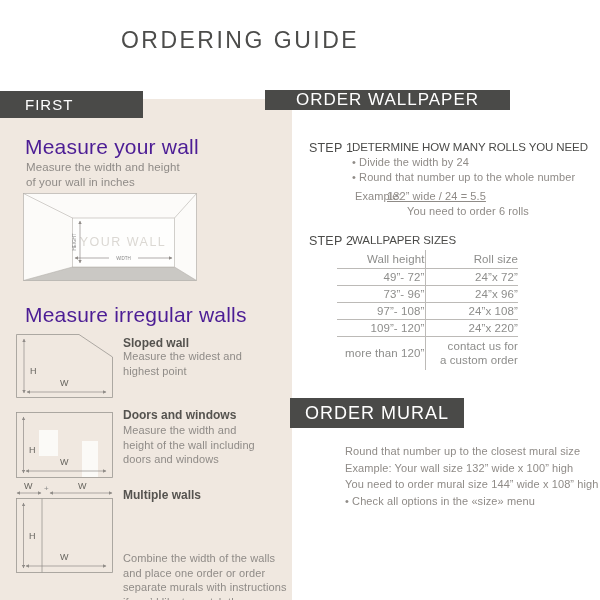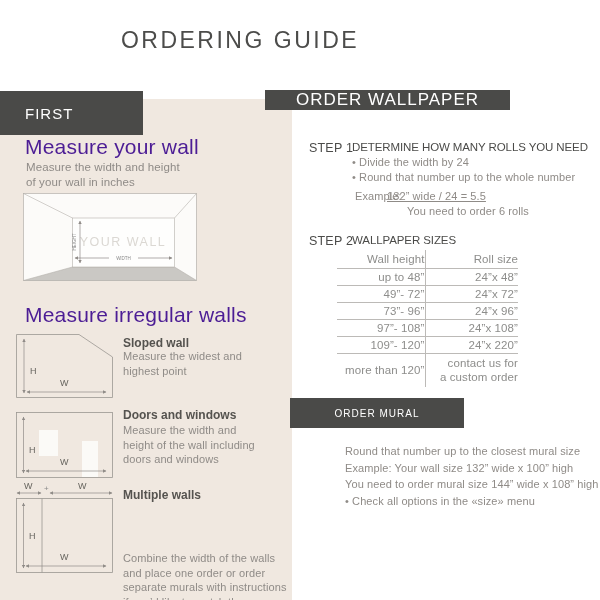--- a/index.html
+++ b/index.html
@@ -5,23 +5,23 @@
   * { margin:0; padding:0; box-sizing:border-box; }
   html,body { width:600px; height:600px; }
   body { font-family:"Liberation Sans", sans-serif; background:#ffffff; position:relative; overflow:hidden; }
   .abs { position:absolute; }
 
   .page-title { top:27px; left:0; width:480px; text-align:center; font-size:23px; letter-spacing:2.5px; color:#4c4c4a; }
 
   .beige-panel { left:0; top:99px; width:292px; height:501px; background:#f0e8e0; }
 
   .bar { background:#4a4a48; color:#ffffff; display:flex; align-items:center; letter-spacing:1px; }
-  .bar-first { left:0; top:91px; width:143px; height:44px; font-size:15px; padding-left:25px; }
+  .bar-first { left:0; top:91px; width:143px; height:27px; font-size:15px; padding-left:25px; }
   .bar-wallpaper { left:265px; top:90px; width:245px; height:20px; font-size:17px; justify-content:center; }
-  .bar-mural { left:290px; top:398px; width:174px; height:30px; font-size:10px; justify-content:center; }
+  .bar-mural { left:290px; top:398px; width:174px; height:30px; font-size:18px; justify-content:center; }
 
   .section-heading { font-size:21px; font-weight:normal; color:#4c1d95; letter-spacing:0.2px; }
   #mw-heading { left:25px; top:135px; }
   #ir-heading { left:25px; top:303px; }
 
   .body-text { font-size:11px; line-height:14.5px; color:#8f8b87; white-space:pre-line; letter-spacing:0.1px; }
   #mw-subtext { left:26px; top:160px; font-size:11.5px; line-height:15px; }
 
   .item-label { font-size:12px; font-weight:bold; color:#55534f; }
   #sloped-label { left:123px; top:336px; }
@@ -161,24 +161,20 @@
 
 <table class="abs" id="sizes-table">
   <thead>
     <tr>
       <th>Wall height</th>
       <th>Roll size</th>
     </tr>
   </thead>
   <tbody>
     <tr>
-      <td>up to 48”</td>
-      <td>24”x 48”</td>
-    </tr>
-    <tr>
       <td>49”- 72”</td>
       <td>24”x 72”</td>
     </tr>
     <tr>
       <td>73”- 96”</td>
       <td>24”x 96”</td>
     </tr>
     <tr>
       <td>97”- 108”</td>
       <td>24”x 108”</td>

